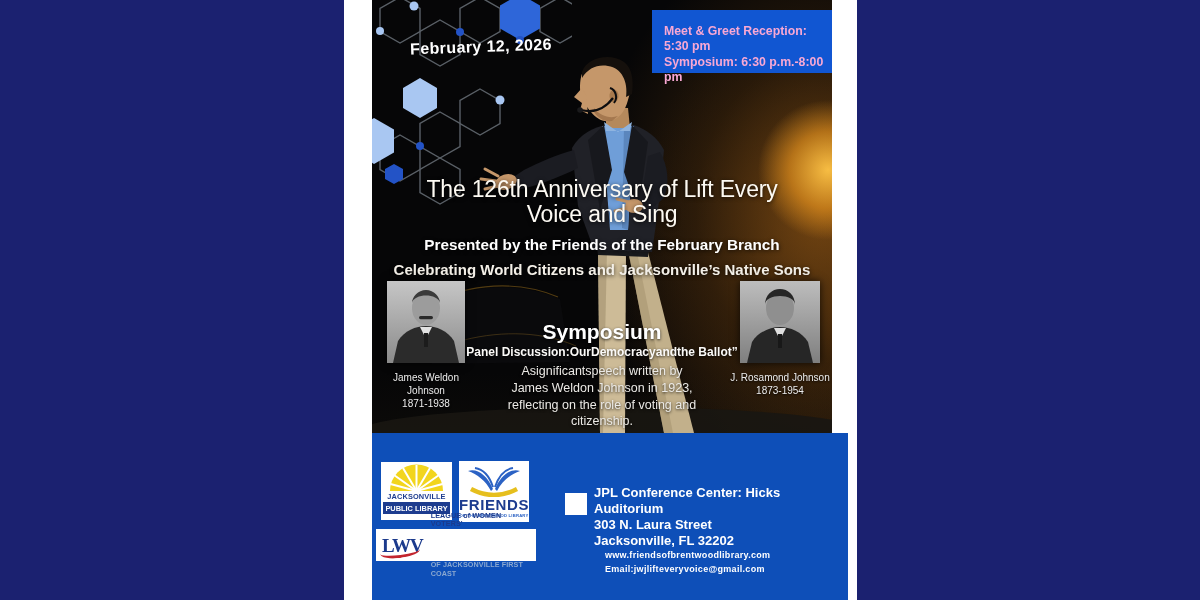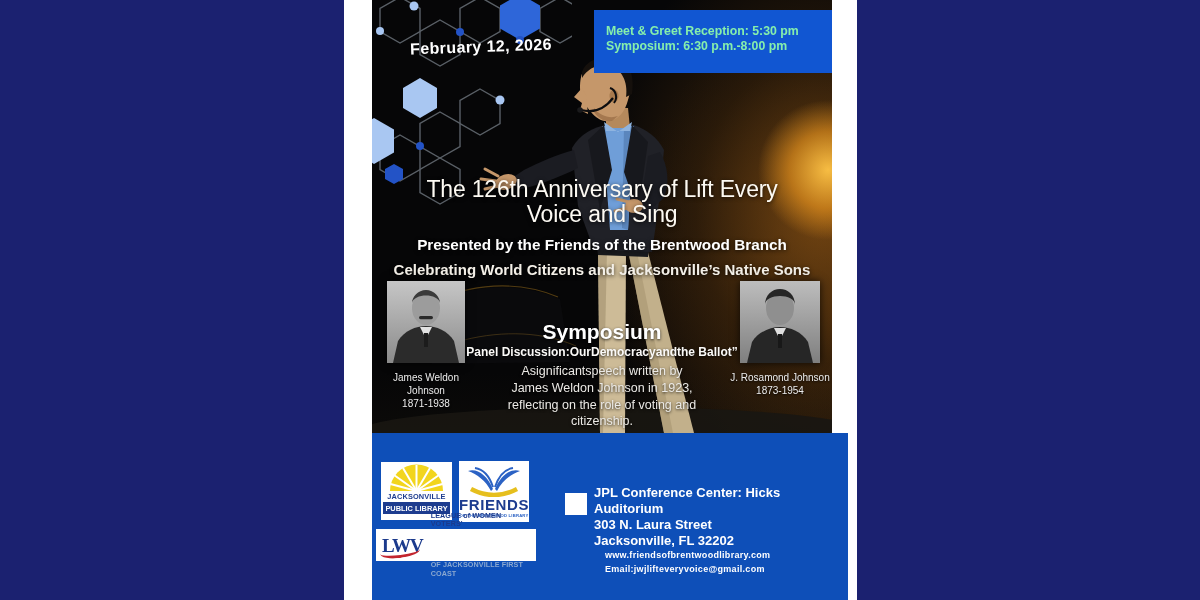--- a/index.html
+++ b/index.html
@@ -18,22 +18,22 @@
     radial-gradient(ellipse 230px 280px at 450px 210px, rgba(190,112,25,0.55), rgba(120,70,15,0.28) 55%, rgba(0,0,0,0) 100%),
     radial-gradient(ellipse 320px 400px at 460px 320px, rgba(95,55,14,0.32), rgba(0,0,0,0) 75%),
     linear-gradient(to bottom, rgba(0,0,0,0) 86%, rgba(16,14,10,0.55) 100%);}
   .scene-svg{position:absolute;left:0;top:0;}
 
   .hex-pattern{position:absolute;left:0;top:0;}
 
   .event-date{position:absolute;left:38px;top:38px;color:#ffffff;font-weight:bold;
     font-size:16px;letter-spacing:0.4px;transform:rotate(-2deg);}
 
-  .schedule-box{position:absolute;right:0;top:10px;width:238px;height:63px;background:#1156d2;
-    color:#86efac;box-sizing:border-box;padding:14px 6px 0 12px;font-size:12.3px;font-weight:bold;line-height:1.25;}
+  .schedule-box{position:absolute;right:0;top:10px;width:180px;height:63px;background:#1156d2;
+    color:#f9a8d4;box-sizing:border-box;padding:14px 6px 0 12px;font-size:12.3px;font-weight:bold;line-height:1.25;}
 
   .title-block{position:absolute;left:0;right:0;top:177px;text-align:center;color:#fdfaf3;
     text-shadow:0 1px 4px rgba(0,0,0,0.75);}
   .title-line{font-size:23px;font-weight:normal;line-height:1.1;letter-spacing:-0.2px;}
   .presented-by{margin-top:8px;font-size:15.3px;font-weight:bold;color:#ffffff;}
   .tagline{margin-top:7px;font-size:15px;font-weight:bold;color:#f3efe7;}
 
   .portrait{position:absolute;top:281px;text-align:center;}
   .portrait.left{left:2px;width:104px;}
   .portrait.right{left:358px;width:100px;}
@@ -158,21 +158,21 @@
       <div class="event-date">February 12, 2026</div>
 
       <div class="schedule-box">
         <div>Meet &amp; Greet Reception: 5:30 pm</div>
         <div>Symposium: 6:30 p.m.-8:00 pm</div>
       </div>
 
       <div class="title-block">
         <div class="title-line">The 126th Anniversary of Lift Every</div>
         <div class="title-line">Voice and Sing</div>
-        <div class="presented-by">Presented by the Friends of the Brentwood Branch</div>
+        <div class="presented-by">Presented by the Friends of the February Branch</div>
         <div class="tagline">Celebrating World Citizens and Jacksonville’s Native Sons</div>
       </div>
 
       <div class="portrait left">
         <svg class="photo" width="78" height="82" viewBox="0 0 78 82">
           <defs>
             <linearGradient id="pg1" x1="0" y1="0" x2="0" y2="1">
               <stop offset="0" stop-color="#c6c6c6"></stop>
                 <stop offset="1" stop-color="#8b8b8b"></stop>
             </linearGradient>

